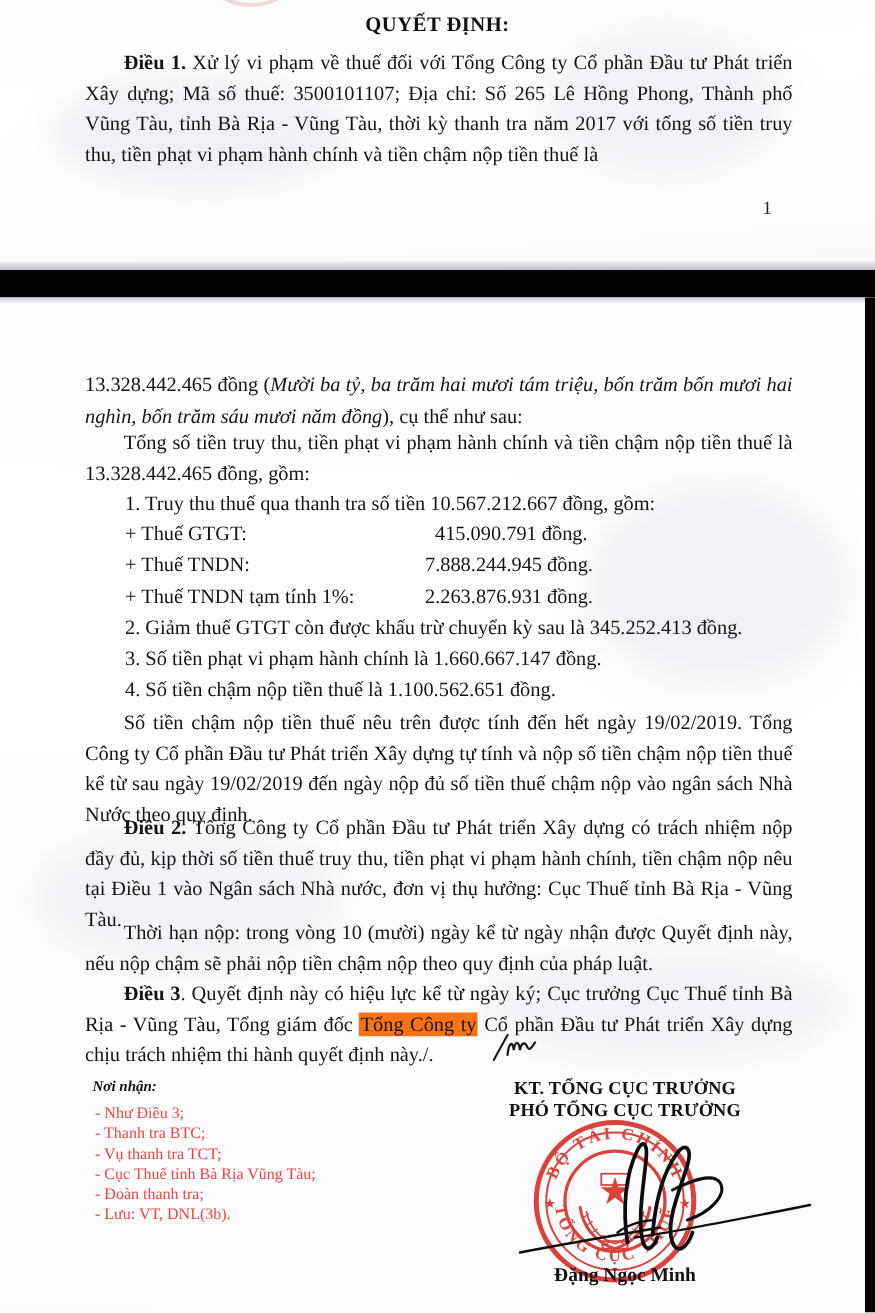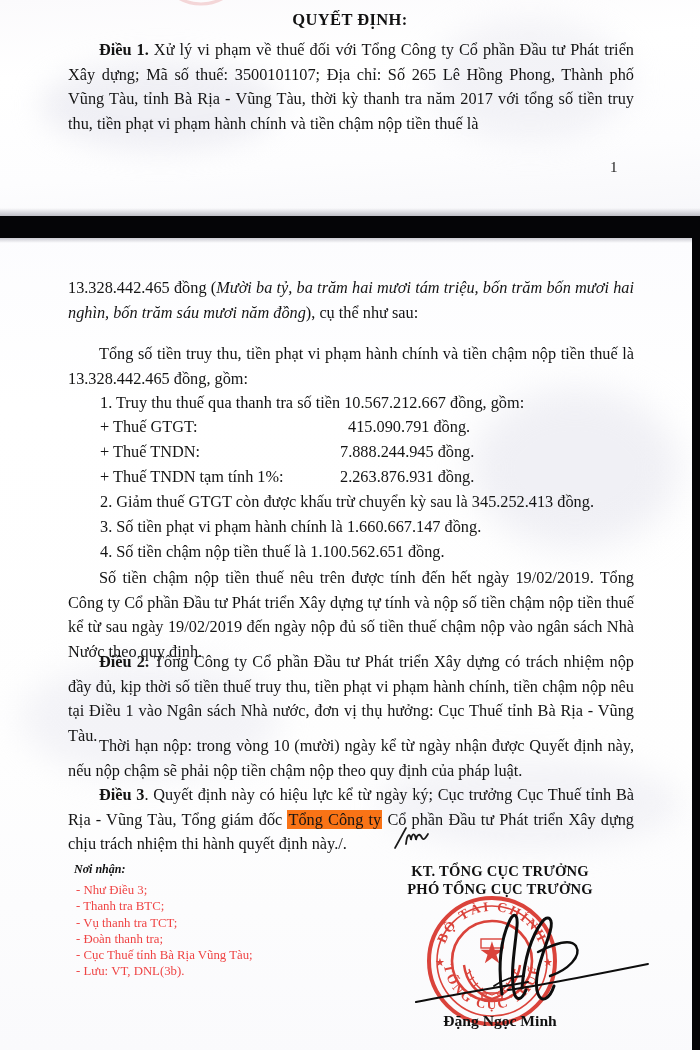--- a/index.html
+++ b/index.html
@@ -88,21 +88,21 @@
 <div class="page-divider"></div>
 
 <div class="sheet" id="sheet-bottom">
   <div class="blotch" style="left:470px;top:150px;width:210px;height:160px;background:rgba(226,226,236,.5);filter:blur(18px);"></div>
   <div class="blotch" style="left:20px;top:420px;width:260px;height:120px;background:rgba(230,230,240,.45);filter:blur(16px);"></div>
   <div class="blotch" style="left:380px;top:520px;width:300px;height:90px;background:rgba(228,228,238,.4);filter:blur(15px);"></div>
 </div>
 <div class="bottom-sheet-top-shadow"></div>
 <div class="right-edge"></div>
 
-<div class="para" style="left:68px;top:276px;width:566px;">
+<div class="para" style="left:68px;top:296px;width:566px;">
   <span>13.328.442.465 đồng (</span><i class="it">Mười ba tỷ, ba trăm hai mươi tám triệu, bốn trăm bốn mươi hai nghìn, bốn trăm sáu mươi năm đồng</i><span>), cụ thể như sau:</span>
 </div>
 
 <div class="para" style="left:68px;top:342px;width:566px;">
   <span class="ind"></span><span>Tổng số tiền truy thu, tiền phạt vi phạm hành chính và tiền chậm nộp tiền thuế là 13.328.442.465 đồng, gồm:</span>
 </div>
 
 <div class="para nojust" style="left:100px;top:391px;width:540px;">1. Truy thu thuế qua thanh tra số tiền 10.567.212.667 đồng, gồm:</div>
 
 <div class="money-row" style="left:100px;top:415px;width:480px;height:25px;">
@@ -144,22 +144,22 @@
     <path d="M13 20 C14 10, 17 8, 18 16 C19 9, 22 8, 23 16 C24 10, 27 9, 29 14 C31 17, 33 13, 35 10" stroke="#1a1a1a" stroke-width="1.8" fill="none" stroke-linecap="round"></path>
   </svg>
 </div>
 
 <div class="recv-title" style="left:74px;top:862px;">Nơi nhận:</div>
 
 <div class="recv-list" style="left:76px;top:882px;width:260px;">
   <div>- Như Điều 3;</div>
   <div>- Thanh tra BTC;</div>
   <div>- Vụ thanh tra TCT;</div>
+  <div>- Cục Thuế tỉnh Bà Rịa Vũng Tàu;</div>
   <div>- Đoàn thanh tra;</div>
-  <div>- Cục Thuế tỉnh Bà Rịa Vũng Tàu;</div>
   <div>- Lưu: VT, DNL(3b).</div>
 </div>
 
 <div class="sig-head" style="left:350px;top:862px;">KT. TỔNG CỤC TRƯỞNG</div>
 <div class="sig-head" style="left:350px;top:880px;">PHÓ TỔNG CỤC TRƯỞNG</div>
 
 <div class="seal-wrap" style="left:424px;top:893px;width:136px;height:136px;">
   <svg width="136" height="136" viewBox="0 0 136 136" opacity="0.92">
     <defs>
       <path id="arcTop" d="M 18 68 A 50 50 0 0 1 118 68"></path>

